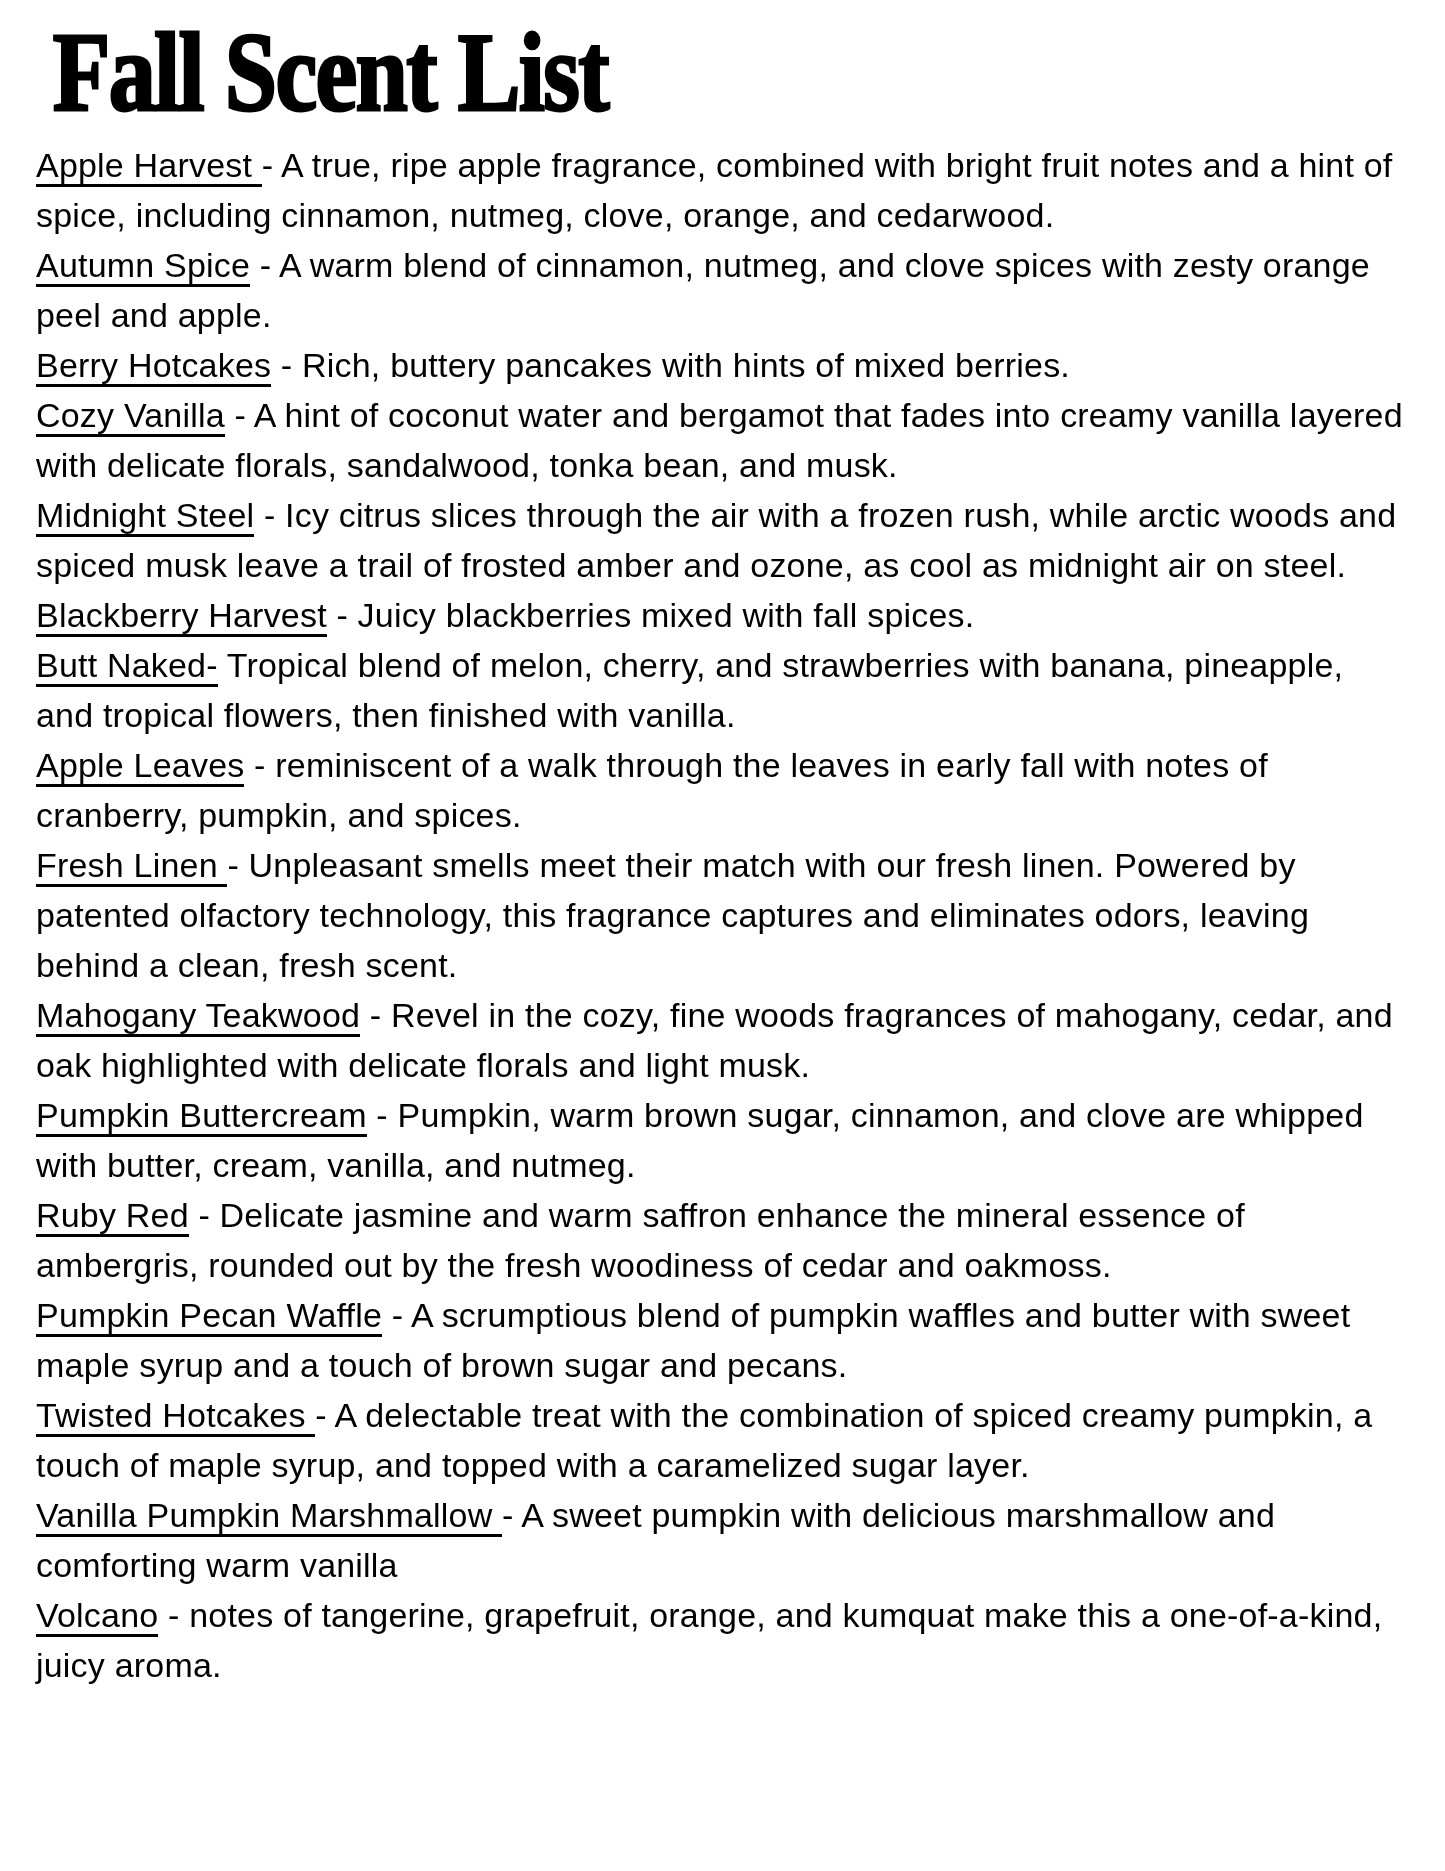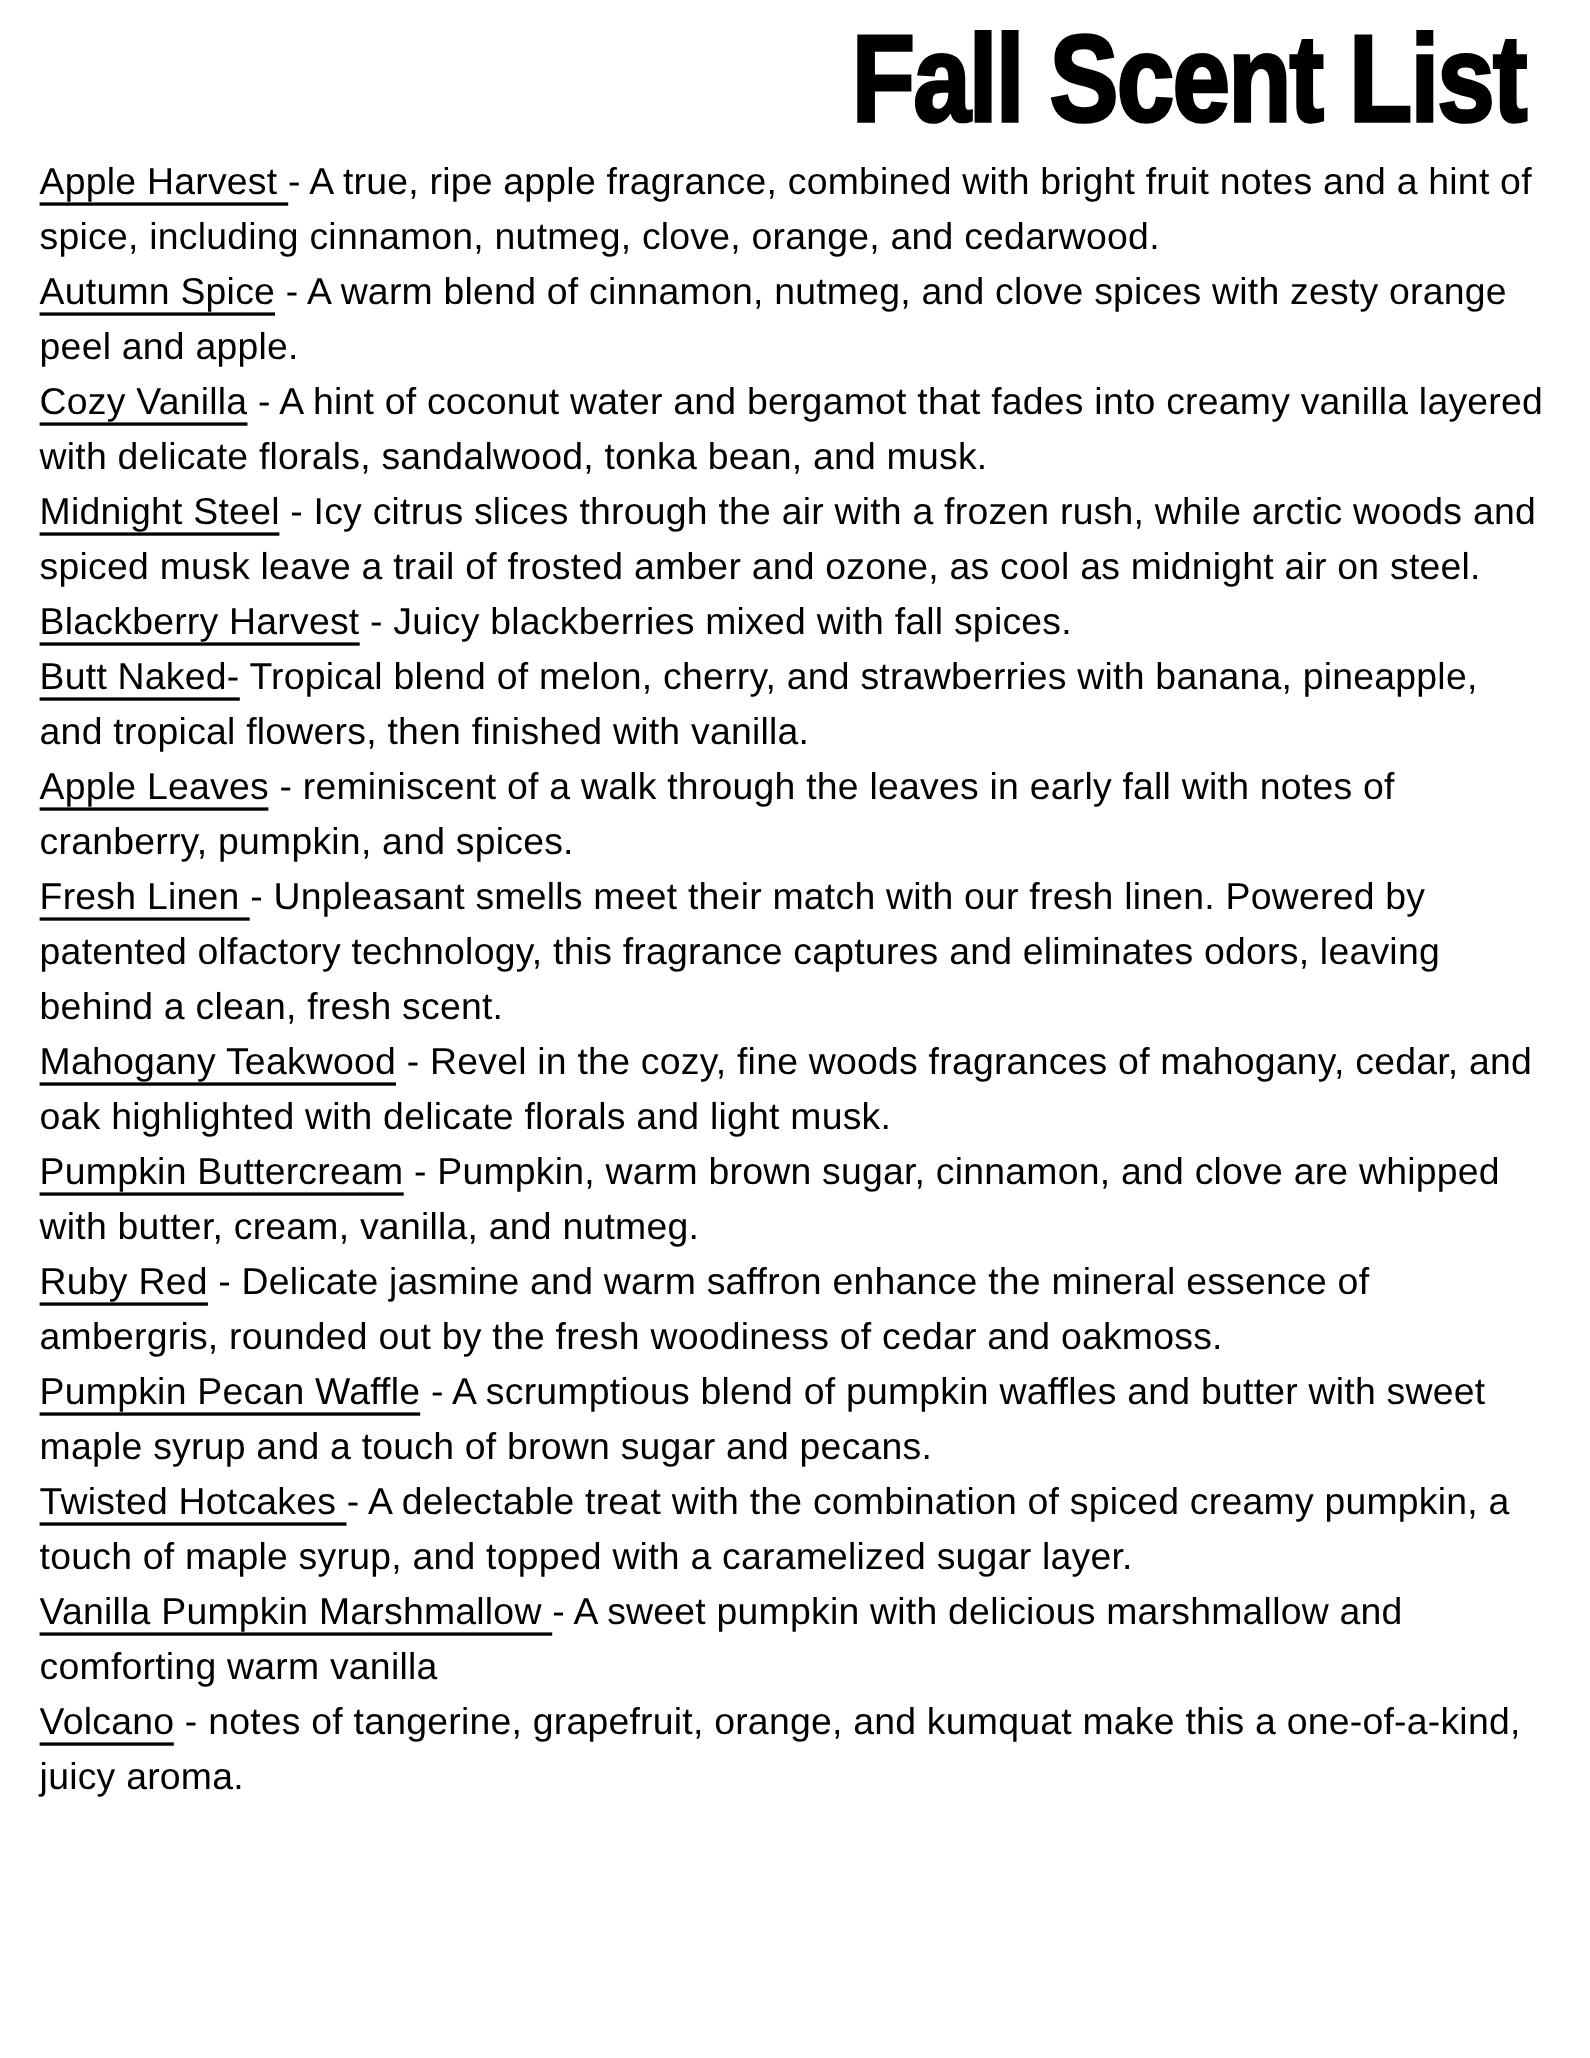--- a/index.html
+++ b/index.html
@@ -12,26 +12,27 @@
     width: 1445px;
     height: 1871px;
     box-sizing: border-box;
     background: #ffffff;
     color: #000000;
     font-family: "Liberation Sans", sans-serif;
     overflow: hidden;
   }
   .title {
     margin: 14px 0 10px 0;
-    text-align: right;
+    text-align: left;
     font-size: 112px;
     line-height: 1.04;
     font-weight: bold;
     letter-spacing: -2px;
     white-space: nowrap;
+    font-family: Liberation Serif, serif;
   }
   .title-inner {
     display: inline-block;
     transform: scaleX(0.84);
     transform-origin: 50% 50%;
     -webkit-text-stroke: 3px #000000;
   }
   .scent-list {
     margin: 0 40px 0 36px;
     font-size: 34px;
@@ -52,20 +53,21 @@
   }
 </style>
 </head>
 <body>
 
 <div class="page">
   <h1 class="title"><span class="title-inner">Fall Scent List</span></h1>
   <div class="scent-list" id="scent-list">
       <p class="entry"><span class="scent-name">Apple Harvest </span><span class="scent-desc">- A true, ripe apple fragrance, combined with bright fruit notes and a hint of spice, including cinnamon, nutmeg, clove, orange, and cedarwood.</span></p>
       <p class="entry"><span class="scent-name">Autumn Spice</span><span class="scent-desc"> - A warm blend of cinnamon, nutmeg, and clove spices with zesty orange peel and apple.</span></p>
+      <p class="entry"><span class="scent-name">Berry Hotcakes</span><span class="scent-desc"> - Rich, buttery pancakes with hints of mixed berries.</span></p>
       <p class="entry"><span class="scent-name">Cozy Vanilla</span><span class="scent-desc"> - A hint of coconut water and bergamot that fades into creamy vanilla layered with delicate florals, sandalwood, tonka bean, and musk.</span></p>
       <p class="entry"><span class="scent-name">Midnight Steel</span><span class="scent-desc"> - Icy citrus slices through the air with a frozen rush, while arctic woods and spiced musk leave a trail of frosted amber and ozone, as cool as midnight air on steel.</span></p>
       <p class="entry"><span class="scent-name">Blackberry Harvest</span><span class="scent-desc"> - Juicy blackberries mixed with fall spices.</span></p>
       <p class="entry"><span class="scent-name">Butt Naked-</span><span class="scent-desc"> Tropical blend of melon, cherry, and strawberries with banana, pineapple, and tropical flowers, then finished with vanilla.</span></p>
       <p class="entry"><span class="scent-name">Apple Leaves</span><span class="scent-desc"> - reminiscent of a walk through the leaves in early fall with notes of cranberry, pumpkin, and spices.</span></p>
       <p class="entry"><span class="scent-name">Fresh Linen </span><span class="scent-desc">- Unpleasant smells meet their match with our fresh linen. Powered by patented olfactory technology, this fragrance captures and eliminates odors, leaving behind a clean, fresh scent.</span></p>
       <p class="entry"><span class="scent-name">Mahogany Teakwood</span><span class="scent-desc"> - Revel in the cozy, fine woods fragrances of mahogany, cedar, and oak highlighted with delicate florals and light musk.</span></p>
       <p class="entry"><span class="scent-name">Pumpkin Buttercream</span><span class="scent-desc"> - Pumpkin, warm brown sugar, cinnamon, and clove are whipped with butter, cream, vanilla, and nutmeg.</span></p>
       <p class="entry"><span class="scent-name">Ruby Red</span><span class="scent-desc"> - Delicate jasmine and warm saffron enhance the mineral essence of ambergris, rounded out by the fresh woodiness of cedar and oakmoss.</span></p>
       <p class="entry"><span class="scent-name">Pumpkin Pecan Waffle</span><span class="scent-desc"> - A scrumptious blend of pumpkin waffles and butter with sweet maple syrup and a touch of brown sugar and pecans.</span></p>

